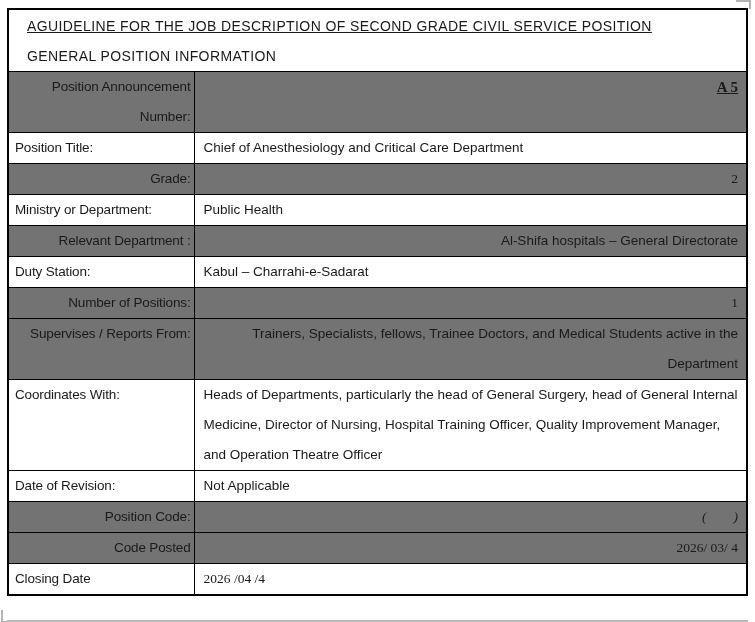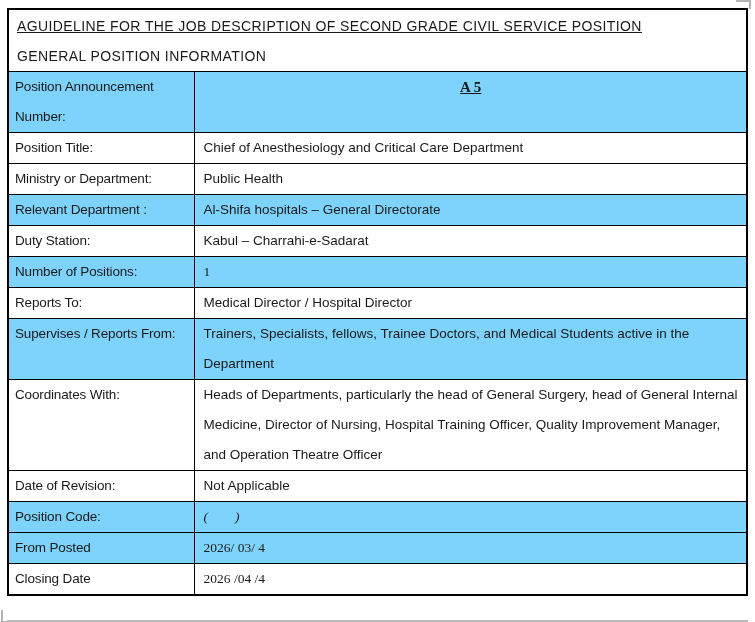--- a/index.html
+++ b/index.html
@@ -24,30 +24,30 @@
     table-layout: fixed;
     border: 2px solid #000;
   }
   table.jd td {
     border: 1px solid #000;
     vertical-align: top;
     line-height: 30px;
     font-size: 13.5px;
     overflow: hidden;
   }
-  tr.shaded td { background: #7dd3fc; }
+  tr.shaded td { background: #737373; text-align: right; }
   td.label-cell {
     padding: 0 3px 0 6px;
     font-size: 13px;
     letter-spacing: -0.15px;
     white-space: nowrap;
   }
   td.value-cell { padding: 0 8px 0 9px; }
   td.header-cell {
-    padding: 1px 6px 0 8px;
+    padding: 1px 6px 0 18px;
   }
   .doc-title {
     font-size: 14px;
     letter-spacing: 0.4px;
     text-decoration: underline;
     white-space: nowrap;
   }
   .doc-subtitle {
     font-size: 14px;
     letter-spacing: 0.4px;
@@ -120,20 +120,24 @@
       <td class="value-cell center">
         <span class="serif underline">A 5</span>
       </td>
     </tr>
 
     <tr class="h30">
       <td class="label-cell">Position Title:</td>
       <td class="value-cell">Chief of Anesthesiology and Critical Care Department</td>
     </tr>
 
+    <tr class="h31 shaded">
+      <td class="label-cell">Grade:</td>
+      <td class="value-cell serif">2</td>
+    </tr>
 
     <tr class="h31">
       <td class="label-cell">Ministry or Department:</td>
       <td class="value-cell">Public Health</td>
     </tr>
 
     <tr class="h31 shaded">
       <td class="label-cell">Relevant Department :</td>
       <td class="value-cell">Al-Shifa hospitals – General Directorate</td>
     </tr>
@@ -141,24 +145,20 @@
     <tr class="h31">
       <td class="label-cell">Duty Station:</td>
       <td class="value-cell">Kabul – Charrahi-e-Sadarat</td>
     </tr>
 
     <tr class="h30 shaded">
       <td class="label-cell">Number of Positions:</td>
       <td class="value-cell serif">1</td>
     </tr>
 
-    <tr class="h30">
-      <td class="label-cell">Reports To:</td>
-      <td class="value-cell">Medical Director / Hospital Director</td>
-    </tr>
 
     <tr class="h62 shaded">
       <td class="label-cell">Supervises / Reports From:</td>
       <td class="value-cell">Trainers, Specialists, fellows, Trainee Doctors, and Medical Students active in the Department</td>
     </tr>
 
     <tr class="h91">
       <td class="label-cell">Coordinates With:</td>
       <td class="value-cell">Heads of Departments, particularly the head of General Surgery, head of General Internal Medicine, Director of Nursing, Hospital Training Officer, Quality Improvement Manager, and Operation Theatre Officer</td>
     </tr>
@@ -167,21 +167,21 @@
       <td class="label-cell">Date of Revision:</td>
       <td class="value-cell">Not Applicable</td>
     </tr>
 
     <tr class="h31 shaded">
       <td class="label-cell">Position Code:</td>
       <td class="value-cell parens">(        )</td>
     </tr>
 
     <tr class="h31 shaded">
-      <td class="label-cell">From Posted</td>
+      <td class="label-cell">Code Posted</td>
       <td class="value-cell serif">2026/ 03/ 4</td>
     </tr>
 
     <tr class="h30">
       <td class="label-cell">Closing Date</td>
       <td class="value-cell serif">2026 /04 /4</td>
     </tr>
   </tbody>
 </table>
 

